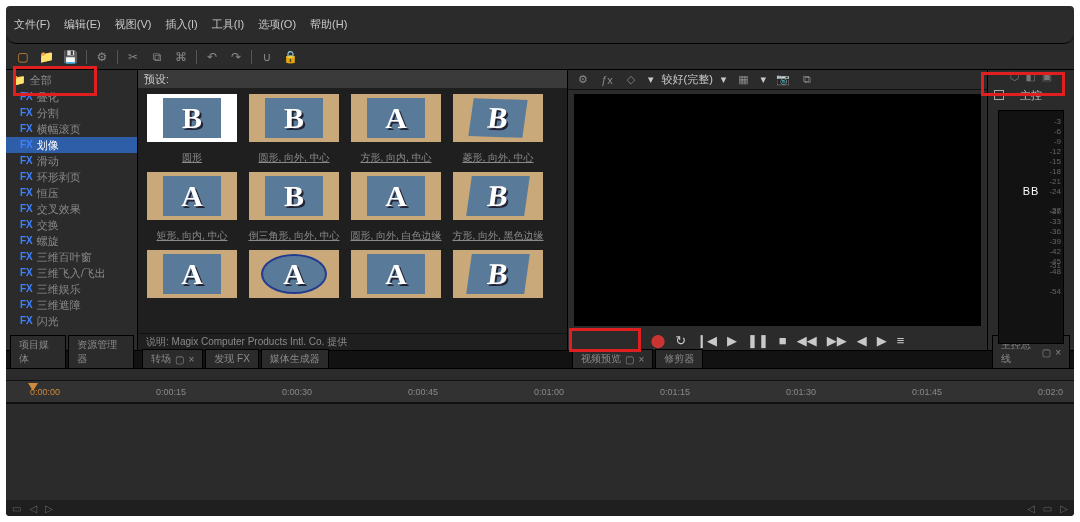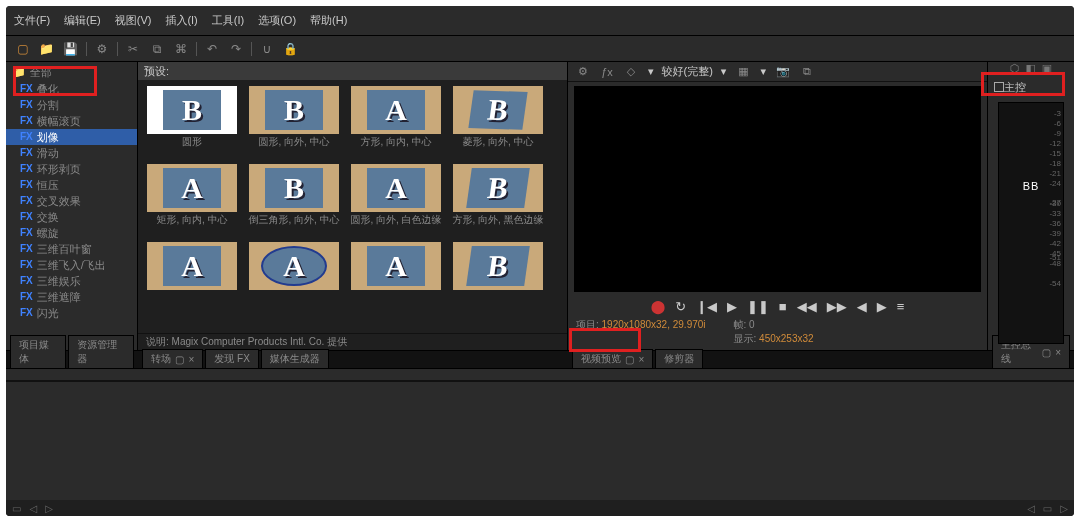--- a/index.html
+++ b/index.html
@@ -31,23 +31,24 @@
     border:6px solid #fff;
     border-radius:10px;
     background:var(--bg);
     display:flex;flex-direction:column;
     overflow:hidden;
   }
 
   
   .menubar{
     display:flex;align-items:center;gap:14px;
-    height:30px;padding:0 8px;
+    height:38px;padding:0 8px;
     background:var(--bg);
     border-bottom:1px solid #000;
+    border-radius:10px;
   }
   .menubar span{color:var(--text);}
 
   
   .toolbar{
     display:flex;align-items:center;gap:6px;
     height:26px;padding:0 8px;
     background:var(--bg);
     border-bottom:1px solid #000;
   }
@@ -131,21 +132,21 @@
     width:66px;height:40px;background:var(--thumb-inner);
     border-radius:50%;border:2px solid #223b8f;
     display:flex;align-items:center;justify-content:center;
   }
   .letter{
     font-family:Georgia,serif;font-size:30px;font-weight:bold;color:#fff;
     text-shadow:2px 2px 0 #223;
   }
   .thumb-label{
     text-align:center;color:var(--muted);font-size:10px;
-    line-height:12px;height:26px;overflow:hidden;padding-top:2px;
+    line-height:12px;height:26px;overflow:hidden;padding-top:10px;text-decoration:underline;
   }
   .mid-info{
     padding:2px 8px;color:var(--muted);font-size:10px;line-height:12px;
     background:var(--bg-dark);border-top:1px solid #111;
   }
 
   
   .prev-toolbar{
     height:20px;display:flex;align-items:center;gap:6px;padding:0 6px;
     background:var(--bg);border-bottom:1px solid #111;
@@ -159,21 +160,21 @@
     color:var(--text);
   }
   .transport span{font-size:13px;cursor:pointer;}
   .prev-status{
     display:flex;gap:28px;padding:2px 8px 4px;color:var(--muted);font-size:10px;
   }
   .prev-status .val{color:var(--orange);}
 
   
   .master-head{
-    height:18px;display:flex;align-items:center;gap:0;
+    height:18px;display:flex;align-items:center;gap:16px;
     padding:0 6px;color:var(--text);
   }
   .master-head .sq{width:10px;height:10px;border:1px solid #aaa;}
   .meter{
     flex:1;margin:6px 10px;background:var(--bg-darker);
     position:relative;border:1px solid #000;
   }
   .meter .tick{position:absolute;right:2px;font-size:8px;color:#666;}
   .meter .bb{
     position:absolute;left:50%;top:32%;transform:translate(-50%,0);
@@ -462,32 +463,20 @@
         <span>↻</span>
         <span>❙◀</span>
         <span>▶</span>
         <span>❚❚</span>
         <span>■</span>
         <span>◀◀</span>
         <span>▶▶</span>
         <span>◀</span>
         <span>▶</span>
         <span>≡</span>
-      </div>
-      <div class="prev-status">
-        <div>
-          <span>项目:</span>
-          <span class="val">1920x1080x32, 29.970i</span>
-        </div>
-        <div>
-          <span>帧:</span>
-          <span>0</span><br>
-          <span>显示:</span>
-          <span class="val">450x253x32</span>
-        </div>
       </div>
     </div>
 
     <div class="col col-master">
       <div class="master-top-icons">
         <span>⬡</span>
         <span>◧</span>
         <span>▣</span>
       </div>
       <div class="master-head">
@@ -554,20 +543,32 @@
       <div class="tab">
         <span>主控总线</span>
           <span class="dock">▢</span>
           <span class="close">×</span>
       </div>
     </div>
   </div>
 
   <div class="timeline">
     <div class="tl-toolbar"></div>
+    <div class="tl-ruler" id="ruler">
+      <div class="cursor"></div>
+    <span class="tc first" style="left: 24px;">0:00:00</span>
+        <span class="tc" style="left: 150px;">0:00:15</span>
+        <span class="tc" style="left: 276px;">0:00:30</span>
+        <span class="tc" style="left: 402px;">0:00:45</span>
+        <span class="tc" style="left: 528px;">0:01:00</span>
+        <span class="tc" style="left: 654px;">0:01:15</span>
+        <span class="tc" style="left: 780px;">0:01:30</span>
+        <span class="tc" style="left: 906px;">0:01:45</span>
+        <span class="tc" style="left: 1032px;">0:02:0</span>
+      </div>
     <div class="tl-body"></div>
     <div class="tl-footer">
       <span>▭</span>
       <span>◁</span>
       <span>▷</span>
       <span style="margin-left:auto">◁</span>
       <span>▭</span>
       <span>▷</span>
     </div>
   </div>

